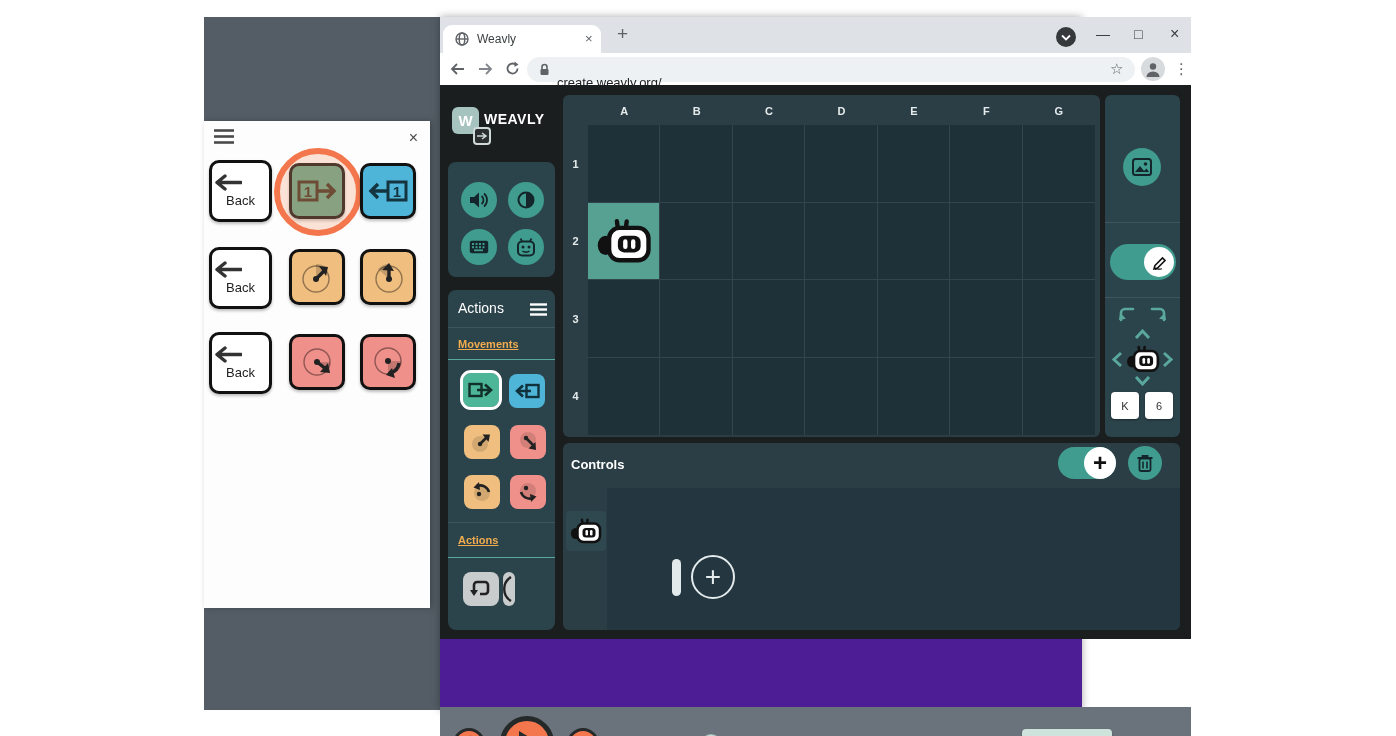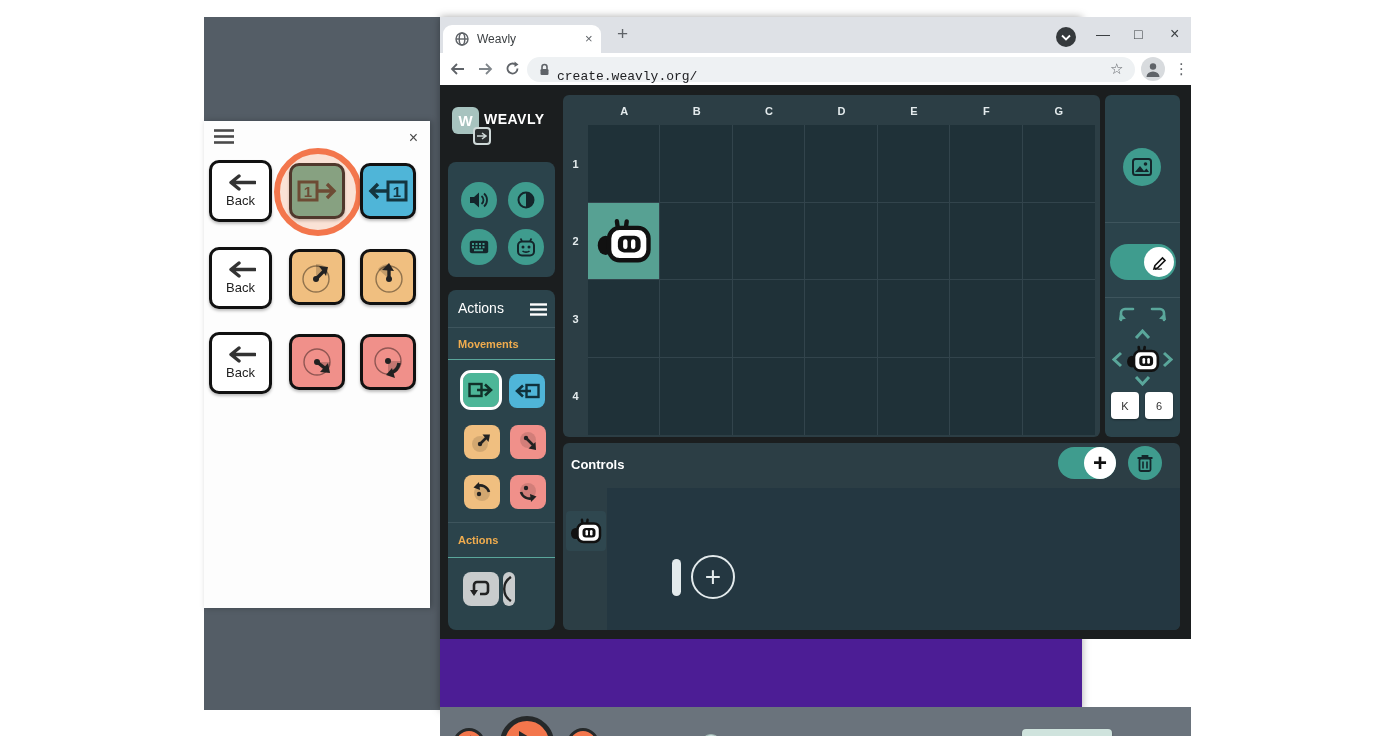--- a/index.html
+++ b/index.html
@@ -7,21 +7,21 @@
   body { font-family:"Liberation Sans","DejaVu Sans",sans-serif; }
   .stage { position:relative; width:1396px; height:736px; overflow:hidden; background:#fff; }
   .abs { position:absolute; }
 
   
   .backdrop { left:204px; top:17px; width:236px; height:693px; background:#545d66; }
   .overlay { left:204px; top:121px; width:226px; height:487px; background:#fdfdfd;
              box-shadow:2px 0 6px rgba(0,0,0,.25); }
   .ov-close { right:12px; top:8px; font-size:16px; color:#4a4a4a; cursor:default; }
   .back-btn { width:63px; height:62px; background:#fff; border:3px solid #111; border-radius:10px;
-              display:flex; flex-direction:column; align-items:center; justify-content:center; gap:2px;
+              display:flex; flex-direction:column; justify-content:center; gap:2px;
               box-shadow:0 2px 3px rgba(0,0,0,.25); }
   .back-btn span { font-size:13px; color:#222; }
   .ov-block { width:56px; height:56px; border:3px solid #111; border-radius:10px;
               display:flex; align-items:center; justify-content:center;
               box-shadow:0 2px 3px rgba(0,0,0,.25); }
   .ring { width:88px; height:88px; border-radius:50%; border:6px solid #f3764c;
           background:rgba(246,158,116,.28); pointer-events:none; }
 
   
   .browser { left:440px; top:17px; width:642px; height:693px; background:#4c1d95;
@@ -29,42 +29,42 @@
   .tabstrip { left:0; top:0; width:751px; height:36px; background:#dee1e6; }
   .tab { left:3px; top:8px; width:158px; height:28px; background:#fff; border-radius:9px 9px 0 0; }
   .tab-title { left:34px; top:7px; font-size:12px; color:#3c4043; }
   .tab-close { left:142px; top:6px; font-size:13px; color:#5f6368; }
   .newtab { left:177px; top:6px; font-size:19px; color:#5f6368; font-weight:300; }
   .winbtn { font-size:14px; color:#3c4043; }
   .updbadge { width:20px; height:20px; border-radius:50%; background:#35393c;
               display:flex; align-items:center; justify-content:center; }
   .addressbar { left:0; top:36px; width:751px; height:32px; background:#fff; }
   .omnibox { left:87px; top:4px; width:608px; height:25px; background:#eef1f3; border-radius:13px; }
-  .url { left:30px; top:12px; font-size:13px; color:#202124;font-family:Liberation Mono, monospace; }
+  .url { left:30px; top:18px; font-size:13px; color:#202124; }
   .chromeicon { color:#5f6368; }
   .avatar { width:24px; height:24px; border-radius:50%; background:#d8dbde; overflow:hidden;
             display:flex; align-items:center; justify-content:center; }
 
   
   .viewport { left:0; top:68px; width:751px; height:554px; background:#1b1e1f; }
   .panel { background:#2b434b; border-radius:8px; }
 
   .logo-mark { left:12px; top:22px; width:27px; height:27px; background:#a7c3bf; border-radius:6px;
                display:flex; align-items:center; justify-content:center;
                color:#fff; font-weight:bold; font-size:15px; }
   .logo-chip { left:33px; top:42px; width:18px; height:18px; background:#2a2e2f;
                border:2px solid #cfd9d8; border-radius:4px;
                display:flex; align-items:center; justify-content:center; }
   .logo-text { left:44px; top:26px; color:#fff; font-weight:bold; font-size:14px; letter-spacing:.5px; }
 
   .tealbtn { width:36px; height:36px; border-radius:50%; background:#3f9c8e;
              display:flex; align-items:center; justify-content:center; }
 
   .sec-title { font-size:14px; font-weight:normal; color:#fff; }
-  .cat-label { font-size:11px; font-weight:bold; color:#f0ac4e; }
+  .cat-label { font-size:11px; font-weight:bold; color:#f0ac4e;text-decoration:underline; }
   .divider { height:1px; background:#3e555d; }
   .divider.teal { background:#5aa79b; }
   .blk { width:36px; height:34px; border-radius:8px; display:flex; align-items:center; justify-content:center; }
   .blk.selected { outline:3px solid #fff; }
   .g { background:#4db698; } .b { background:#4fb5d8; } .o { background:#f0bf80; } .r { background:#f0908a; }
 
   
   .scene { left:123px; top:10px; width:537px; height:342px; background:#2c3e45; border-radius:6px; }
   .colheads { left:25px; top:4px; width:507px; height:24px; display:grid; grid-template-columns:repeat(7,1fr); }
   .colheads div, .rowlabs div { display:flex; align-items:center; justify-content:center;

